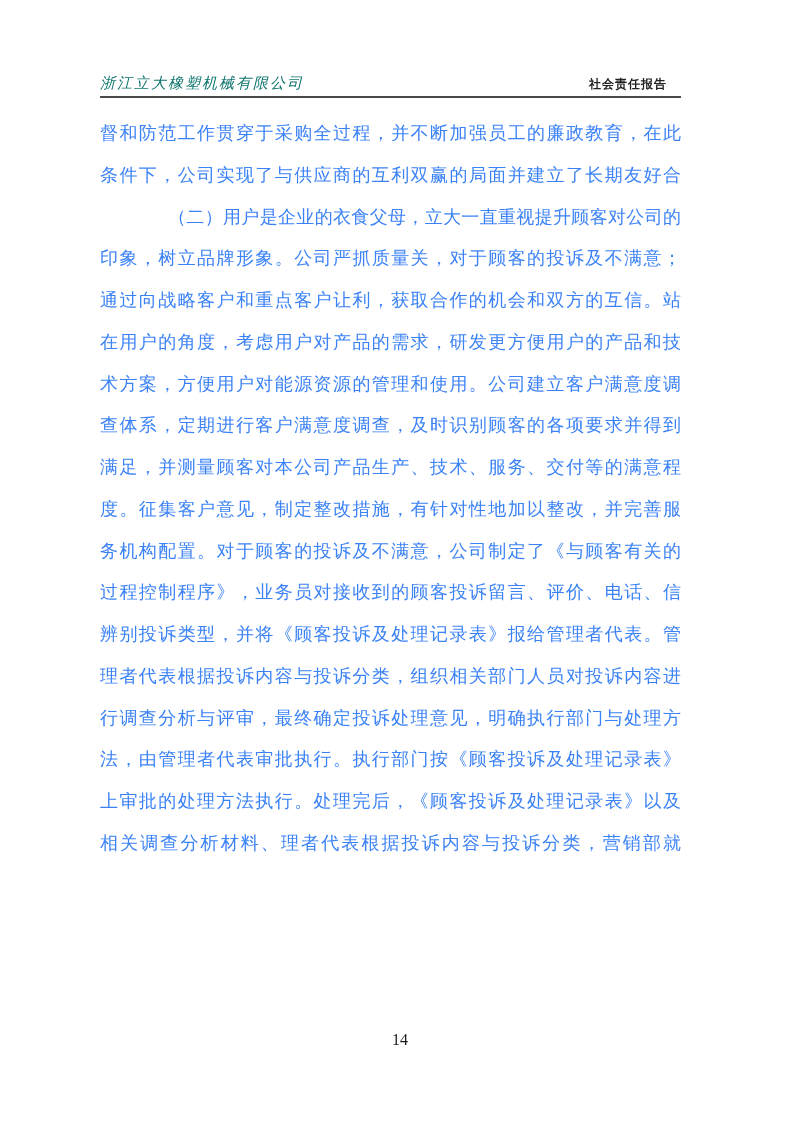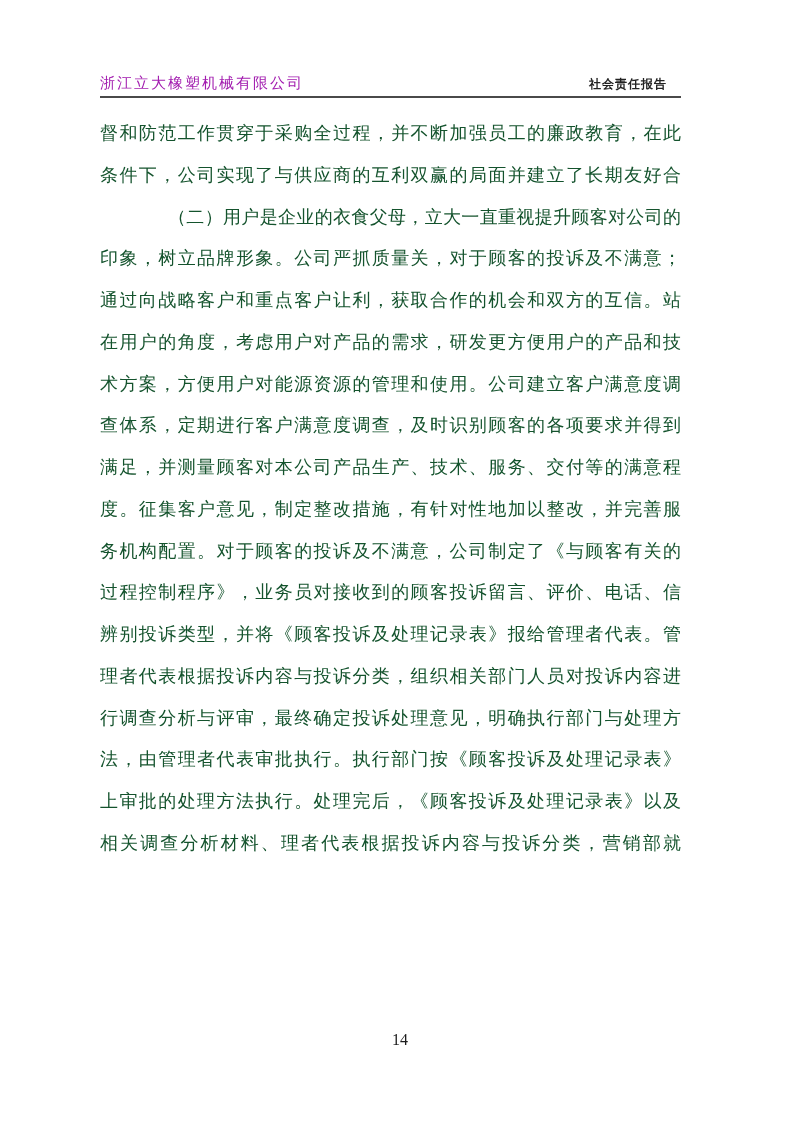--- a/index.html
+++ b/index.html
@@ -21,22 +21,23 @@
     left: 100px;
     top: 71px;
     width: 581px;
     height: 22px;
     display: flex;
     justify-content: space-between;
     align-items: flex-end;
   }
   .company-name {
     font-size: 15px;
+    font-style: italic;
     letter-spacing: 2px;
-    color: #a21caf;
+    color: #0f766e;
   }
   .report-title {
     font-size: 12px;
     font-weight: bold;
     color: #222222;
     padding-right: 14px;
     letter-spacing: 1px;
   }
   .header-rule {
     position: absolute;
@@ -51,21 +52,21 @@
     left: 100px;
     top: 113px;
     width: 581px;
   }
   .line {
     box-sizing: border-box;
     width: 100%;
     height: 41.75px;
     line-height: 41.75px;
     font-size: 18px;
-    color: #14532d;
+    color: #3b82f6;
     text-align: justify;
     text-align-last: justify;
     text-justify: inter-character;
   }
   .line.end {
     text-align: left;
     text-align-last: left;
   }
   .line.indent {
     padding-left: 68px;

